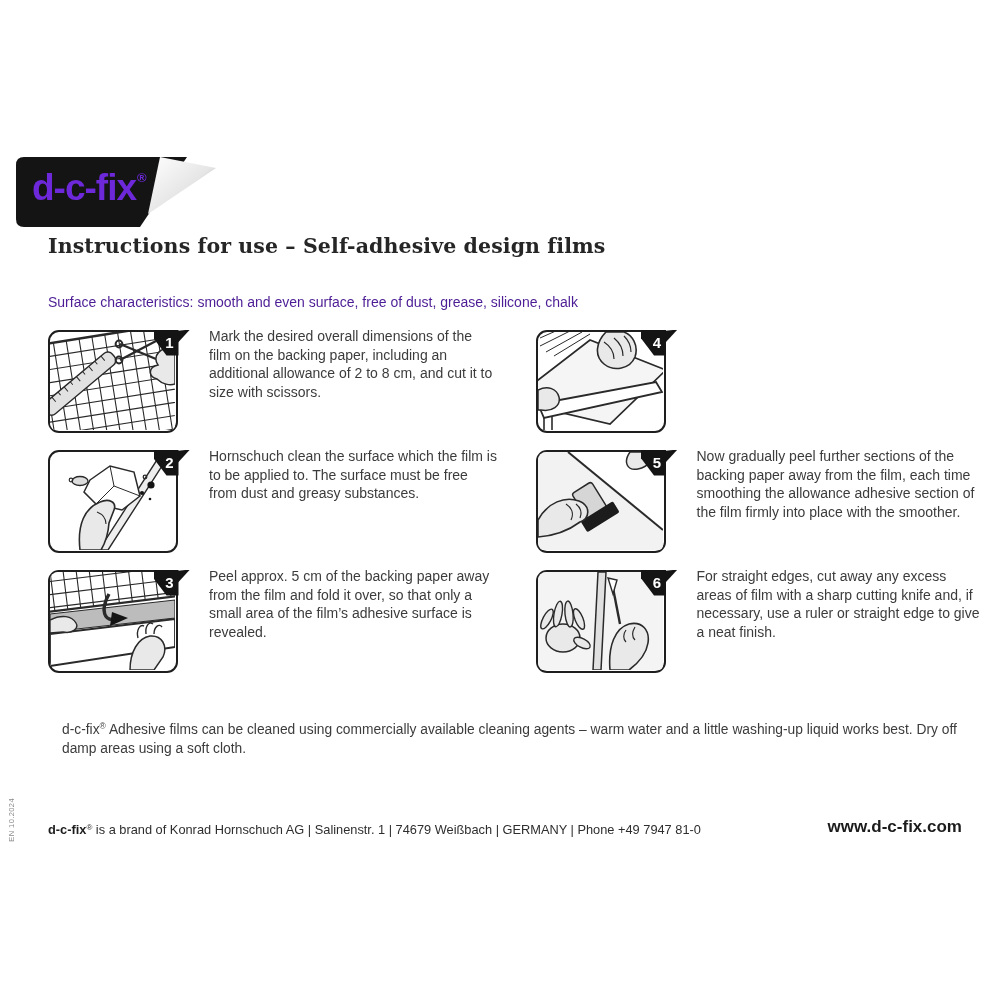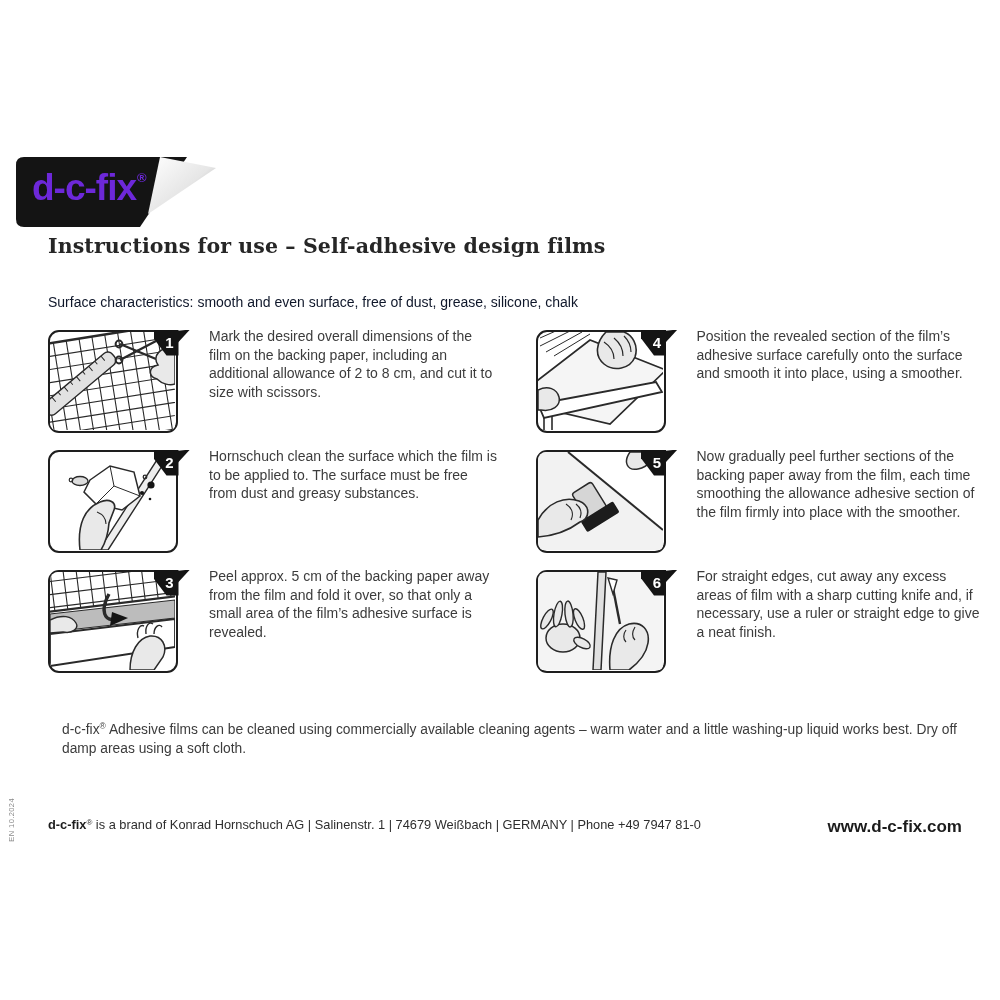--- a/index.html
+++ b/index.html
@@ -6,40 +6,40 @@
   body{width:1000px;height:1000px;position:relative;font-family:"Liberation Sans",sans-serif;color:#3c3c3c;overflow:hidden;}
 
   
   .logo-wrap{position:absolute;top:157px;left:10px;width:212px;height:72px;}
   .logo-wrap svg{position:absolute;inset:0;}
   .logo-text{position:absolute;left:22px;top:10px;color:#6d28d9;font-weight:700;font-size:37px;letter-spacing:-1px;font-family:"Liberation Sans",sans-serif;}
   .logo-text sup{font-size:13px;vertical-align:18px;margin-left:1px;}
 
   
   .page-title{position:absolute;top:234px;left:48px;margin:0;font-family:"DejaVu Serif",serif;font-weight:700;font-size:20.5px;color:#262626;letter-spacing:.1px;}
-  .surface-note{position:absolute;top:294px;left:48px;margin:0;font-size:14px;color:#0f172a;}
+  .surface-note{position:absolute;top:294px;left:48px;margin:0;font-size:14px;color:#4c1d95;}
 
   
   .steps-grid{position:absolute;top:330px;left:48px;width:937px;display:grid;grid-template-columns:1fr 1fr;grid-template-rows:repeat(3,108px);grid-auto-flow:column;column-gap:38px;row-gap:12px;}
   .step{display:flex;gap:31px;align-items:flex-start;}
   .figure{position:relative;flex:none;width:130px;height:103px;box-sizing:border-box;border:2.5px solid #1e1e1e;border-radius:11px;background:#fff;}
   .art{position:absolute;inset:0;border-radius:8px;overflow:hidden;}
   .art svg{display:block;width:125px;height:98px;}
   .badge{position:absolute;top:-2.5px;right:-2.5px;width:25px;height:26px;background:#141414;clip-path:polygon(0 0,100% 0,100% 100%,52% 100%,0 34%);color:#fff;font-size:15px;font-weight:700;display:flex;align-items:center;justify-content:center;padding-left:7px;box-sizing:border-box;}
   .badge-tail{position:absolute;top:-2.5px;right:-14px;width:14px;height:18px;background:#141414;clip-path:polygon(0 8%,100% 0,8% 78%);}
   .step-text{font-size:14px;line-height:18.6px;color:#3c3c3c;max-width:312px;margin-top:-3px;}
 
   
   .care{position:absolute;top:703px;left:48px;width:933px;}
   .care h2{margin:0 0 7px 0;font-size:13.5px;color:#1f1f1f;}
   .care p{margin:14px;font-size:13.8px;line-height:18.5px;color:#3c3c3c;}
   .care sup{font-size:8.5px;vertical-align:5px;}
 
   
-  .footer{position:absolute;top:817px;left:48px;width:914px;display:flex;justify-content:space-between;align-items:flex-start;}
+  .footer{position:absolute;top:817px;left:48px;width:914px;display:flex;justify-content:space-between;align-items:flex-end;}
   .footer .company{font-size:12.8px;color:#2e2e2e;}
   .footer .company b{color:#1c1c1c;}
   .footer .company sup{font-size:8px;vertical-align:4px;}
   .footer .website{font-size:17px;font-weight:700;color:#1c1c1c;}
 
   .edition{position:absolute;left:7px;top:798px;writing-mode:vertical-rl;transform:rotate(180deg);font-size:7.5px;color:#8a8a8a;letter-spacing:.4px;}
 
   .ln{stroke:#2a2a2a;fill:none;}
 </style>
 </head>
@@ -163,21 +163,20 @@
           <g>
             <path d="M68,0 C58,10 56,24 66,32 C76,40 92,37 97,25 C101,13 94,3 86,0 Z" fill="#e9e9e9" stroke="#2a2a2a" stroke-width="1.6"></path>
             <path class="ln" stroke-width="1.2" d="M66,10 C72,14 76,20 76,27 M76,6 C82,11 85,17 85,24 M86,4 C91,9 93,14 93,20"></path>
           </g>
           <path d="M0,58 C10,53 19,57 21,65 C23,74 14,80 3,78 L0,78 Z" fill="#e9e9e9" stroke="#2a2a2a" stroke-width="1.5"></path>
         </svg>
       </div>
       <span class="badge-tail"></span>
       <span class="badge">4</span>
     </div>
-    <p class="step-text">Position the revealed section of the film’s adhesive surface carefully onto the surface and smooth it into place, using a smoother.</p>
   </div>
 
   <div class="step">
     <div class="figure">
       <div class="art">
         <svg viewBox="0 0 125 98">
           <rect x="0" y="0" width="125" height="98" fill="#f2f2f2"></rect>
           <polygon points="30,0 125,0 125,78" fill="#fff"></polygon>
           <path class="ln" stroke-width="2" d="M30,0 L125,78"></path>
           <path d="M92,0 C85,10 89,19 100,17 C111,15 116,6 112,0 Z" fill="#e9e9e9" stroke="#2a2a2a" stroke-width="1.5"></path>

